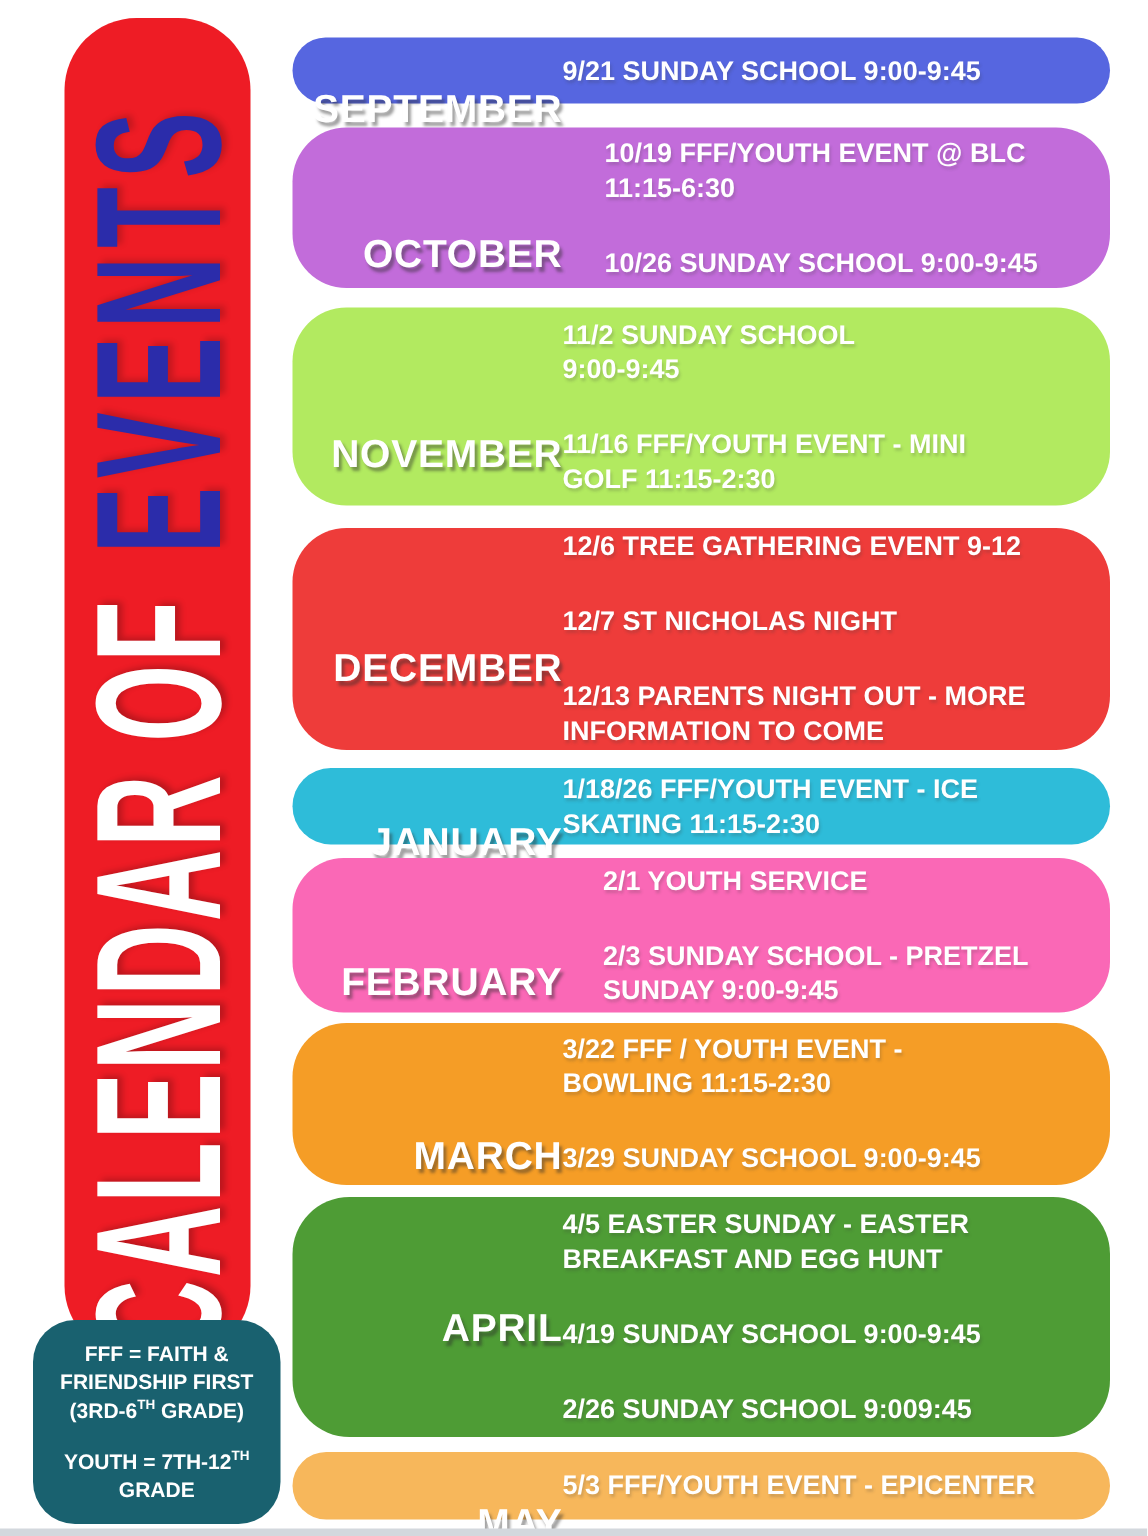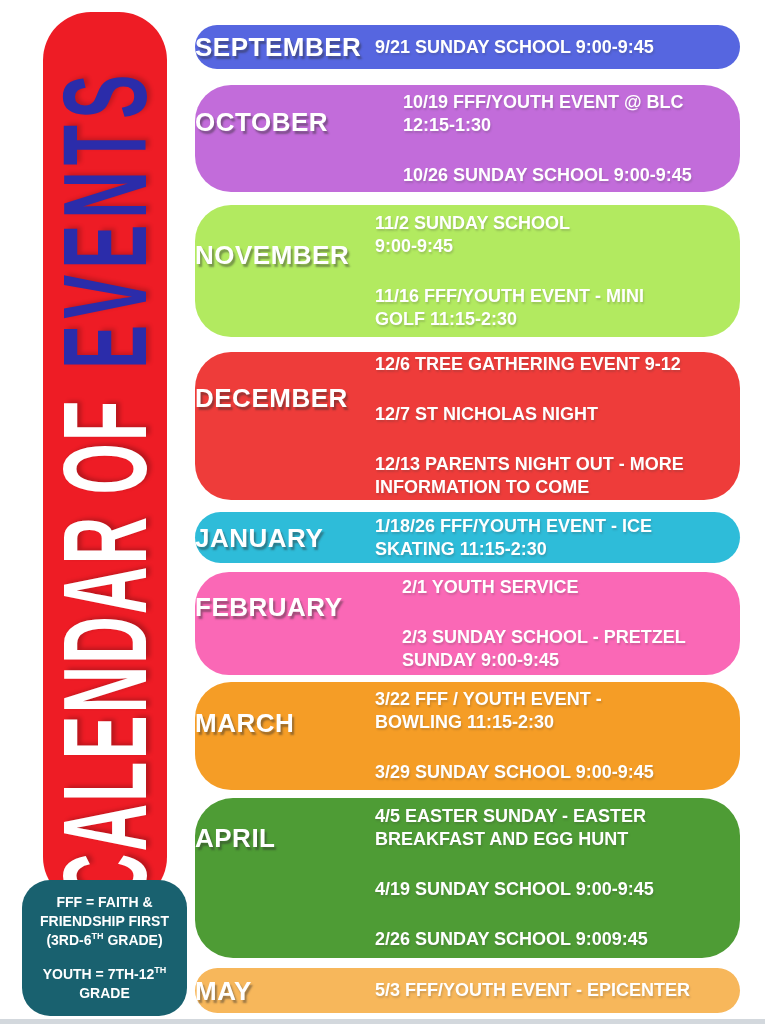--- a/index.html
+++ b/index.html
@@ -30,21 +30,21 @@
     gap:15px;font-size:14px;line-height:19px;padding:0 5px;box-sizing:border-box;
   }
   .legend p{margin:0;}
   .legend sup{font-size:9px;line-height:0;}
 
   
   .bar{
     position:absolute;left:195px;width:545px;color:#ffffff;
     display:flex;box-sizing:border-box;
   }
-  .month-col{width:180px;display:flex;justify-content:flex-start;align-items:center;}
+  .month-col{width:180px;display:flex;justify-content:flex-end;align-items:center;margin-top:47px;}
   .month-label{
     font-size:26px;letter-spacing:0.5px;line-height:32px;
     text-shadow:2px 3px 2px rgba(45,45,45,0.45);white-space:nowrap;
   }
   .events{
     flex:1;display:flex;flex-direction:column;justify-content:center;
     gap:27px;padding-right:10px;
   }
   .event{font-size:18px;line-height:23px;text-shadow:1px 2px 2px rgba(60,60,60,0.22);}
   .event .line{white-space:nowrap;}
@@ -93,21 +93,21 @@
     </div>
   </div>
 
   <div class="bar bar-october label-top" style="background: rgb(194, 108, 218); gap: 28px;">
     <div class="month-col">
       <div class="month-label">OCTOBER</div>
     </div>
     <div class="events">
       <div class="event">
         <div class="line">10/19 FFF/YOUTH EVENT @ BLC</div>
-        <div class="line">12:15-1:30</div>
+        <div class="line">11:15-6:30</div>
       </div>
       <div class="event">
         <div class="line">10/26 SUNDAY SCHOOL 9:00-9:45</div>
       </div>
     </div>
   </div>
 
   <div class="bar bar-november label-top" style="background: rgb(178, 234, 96);">
     <div class="month-col">
       <div class="month-label">NOVEMBER</div>

